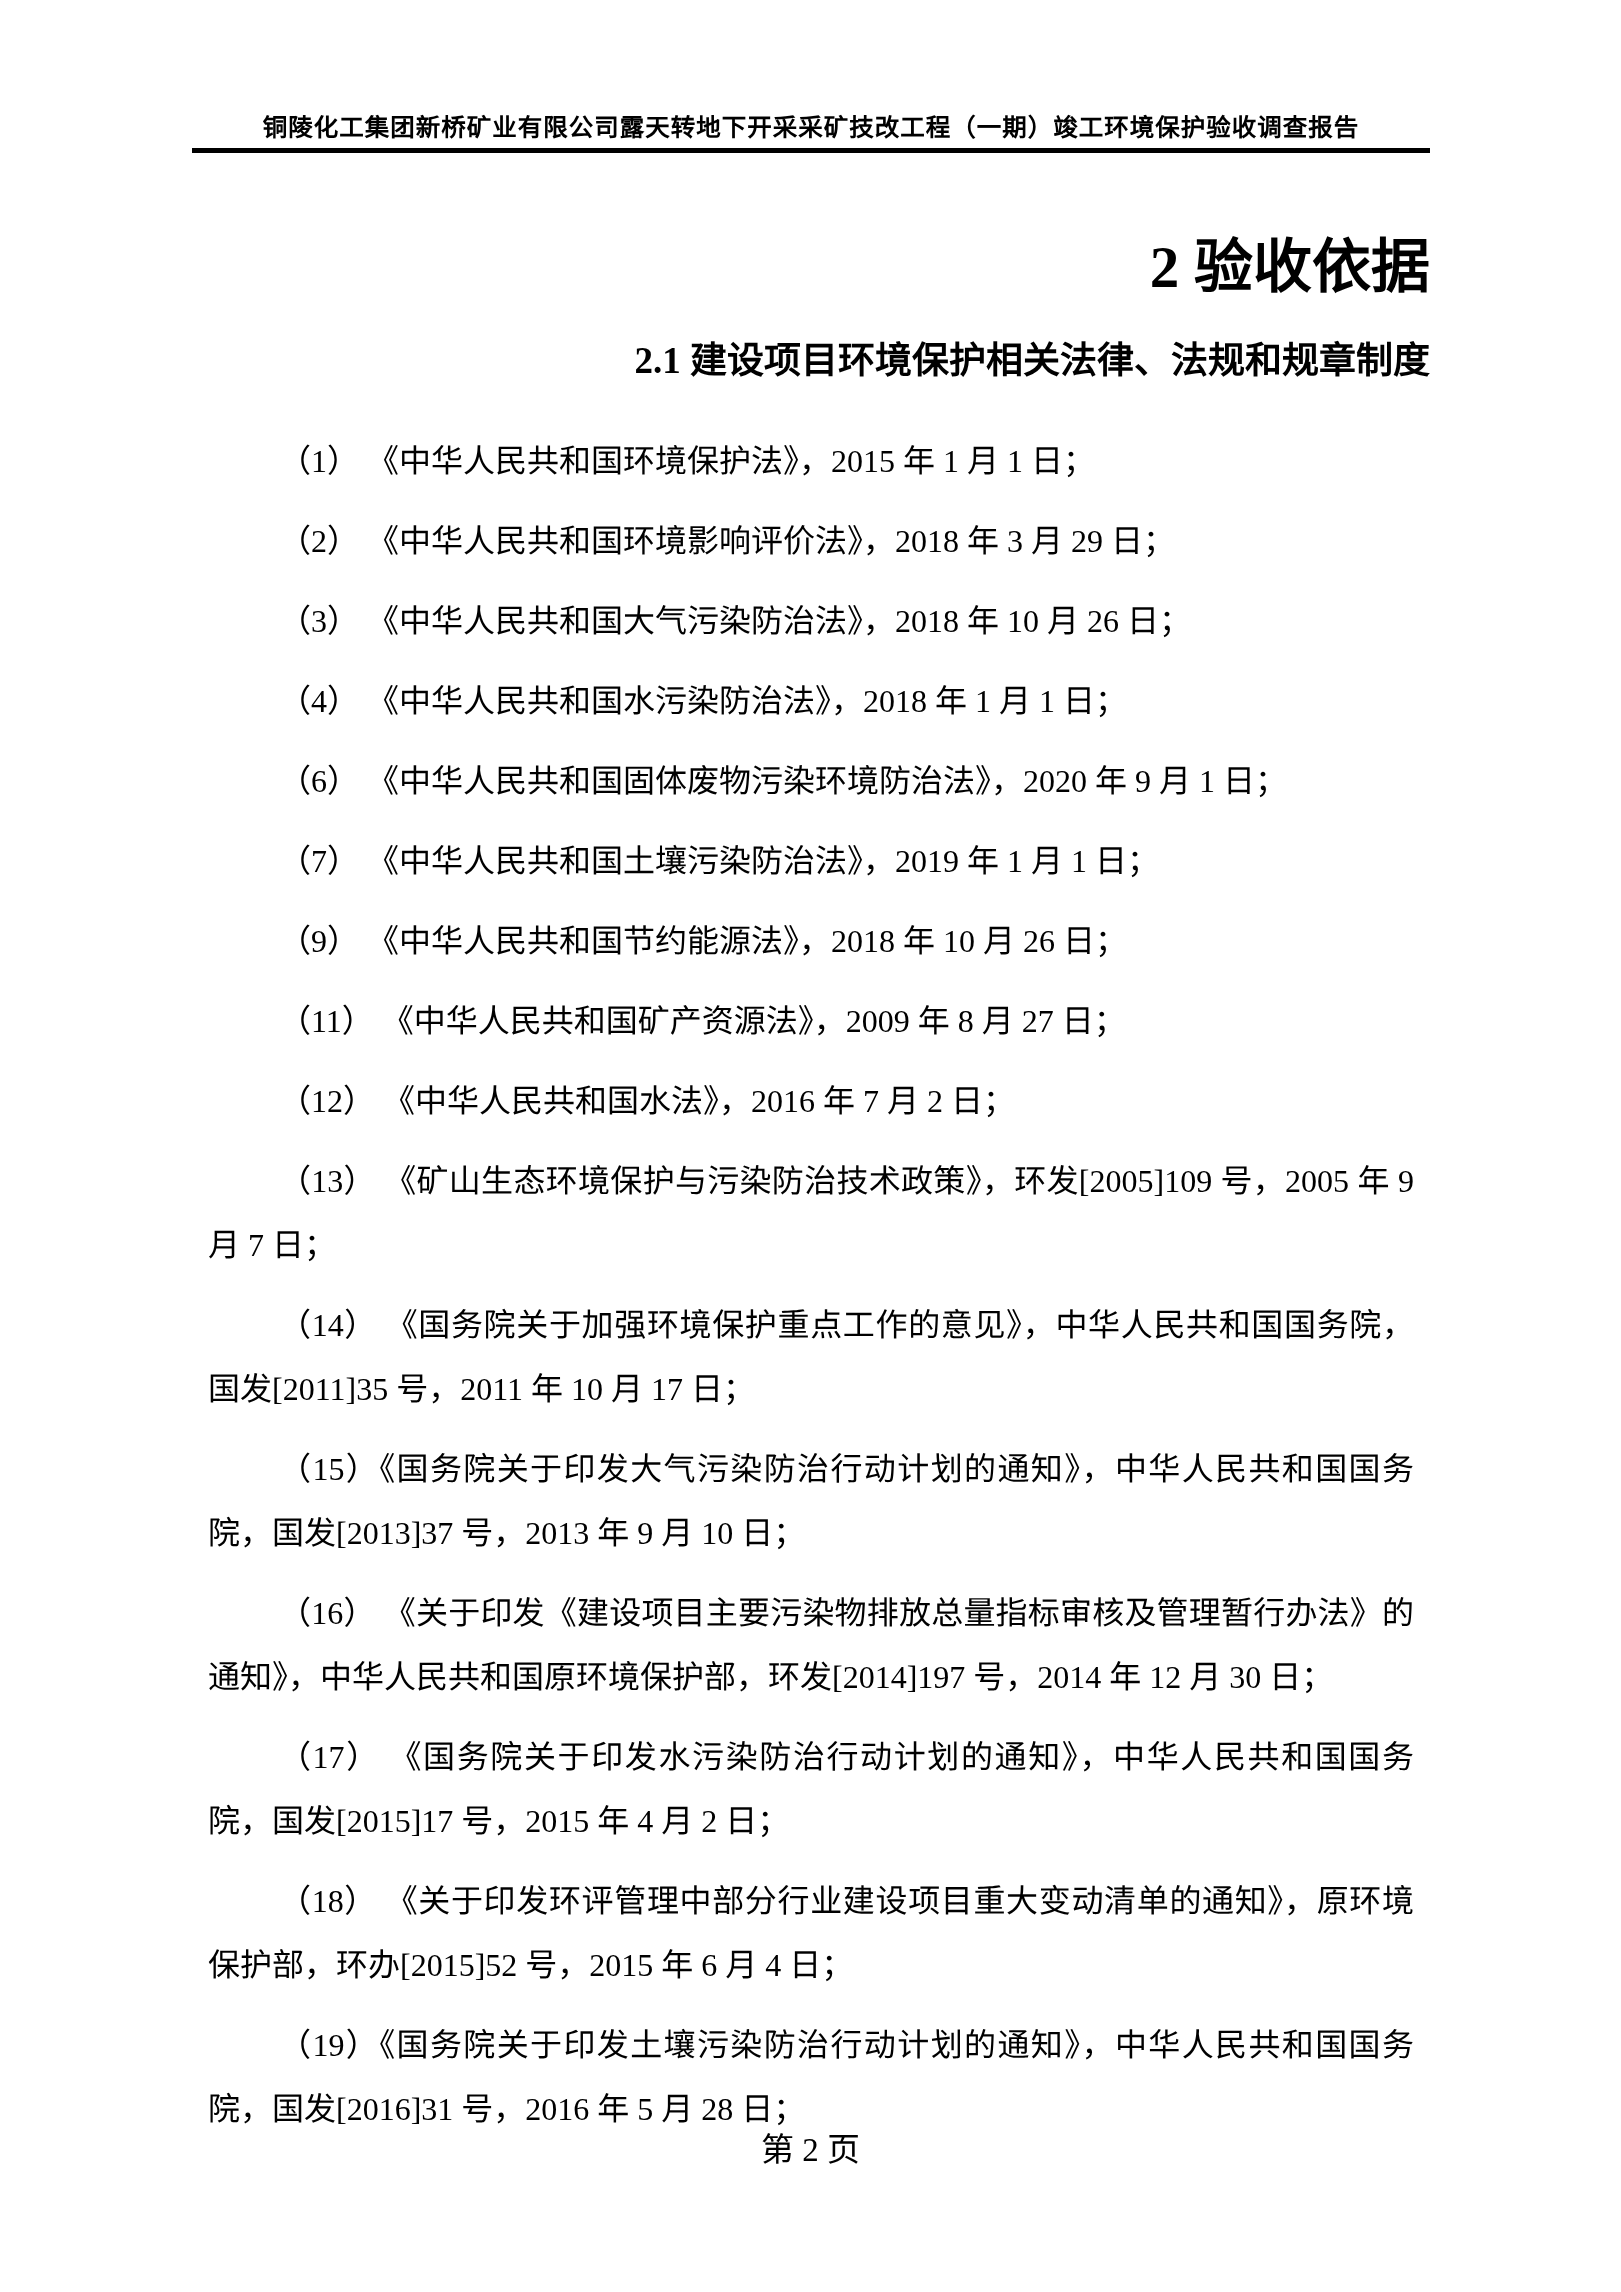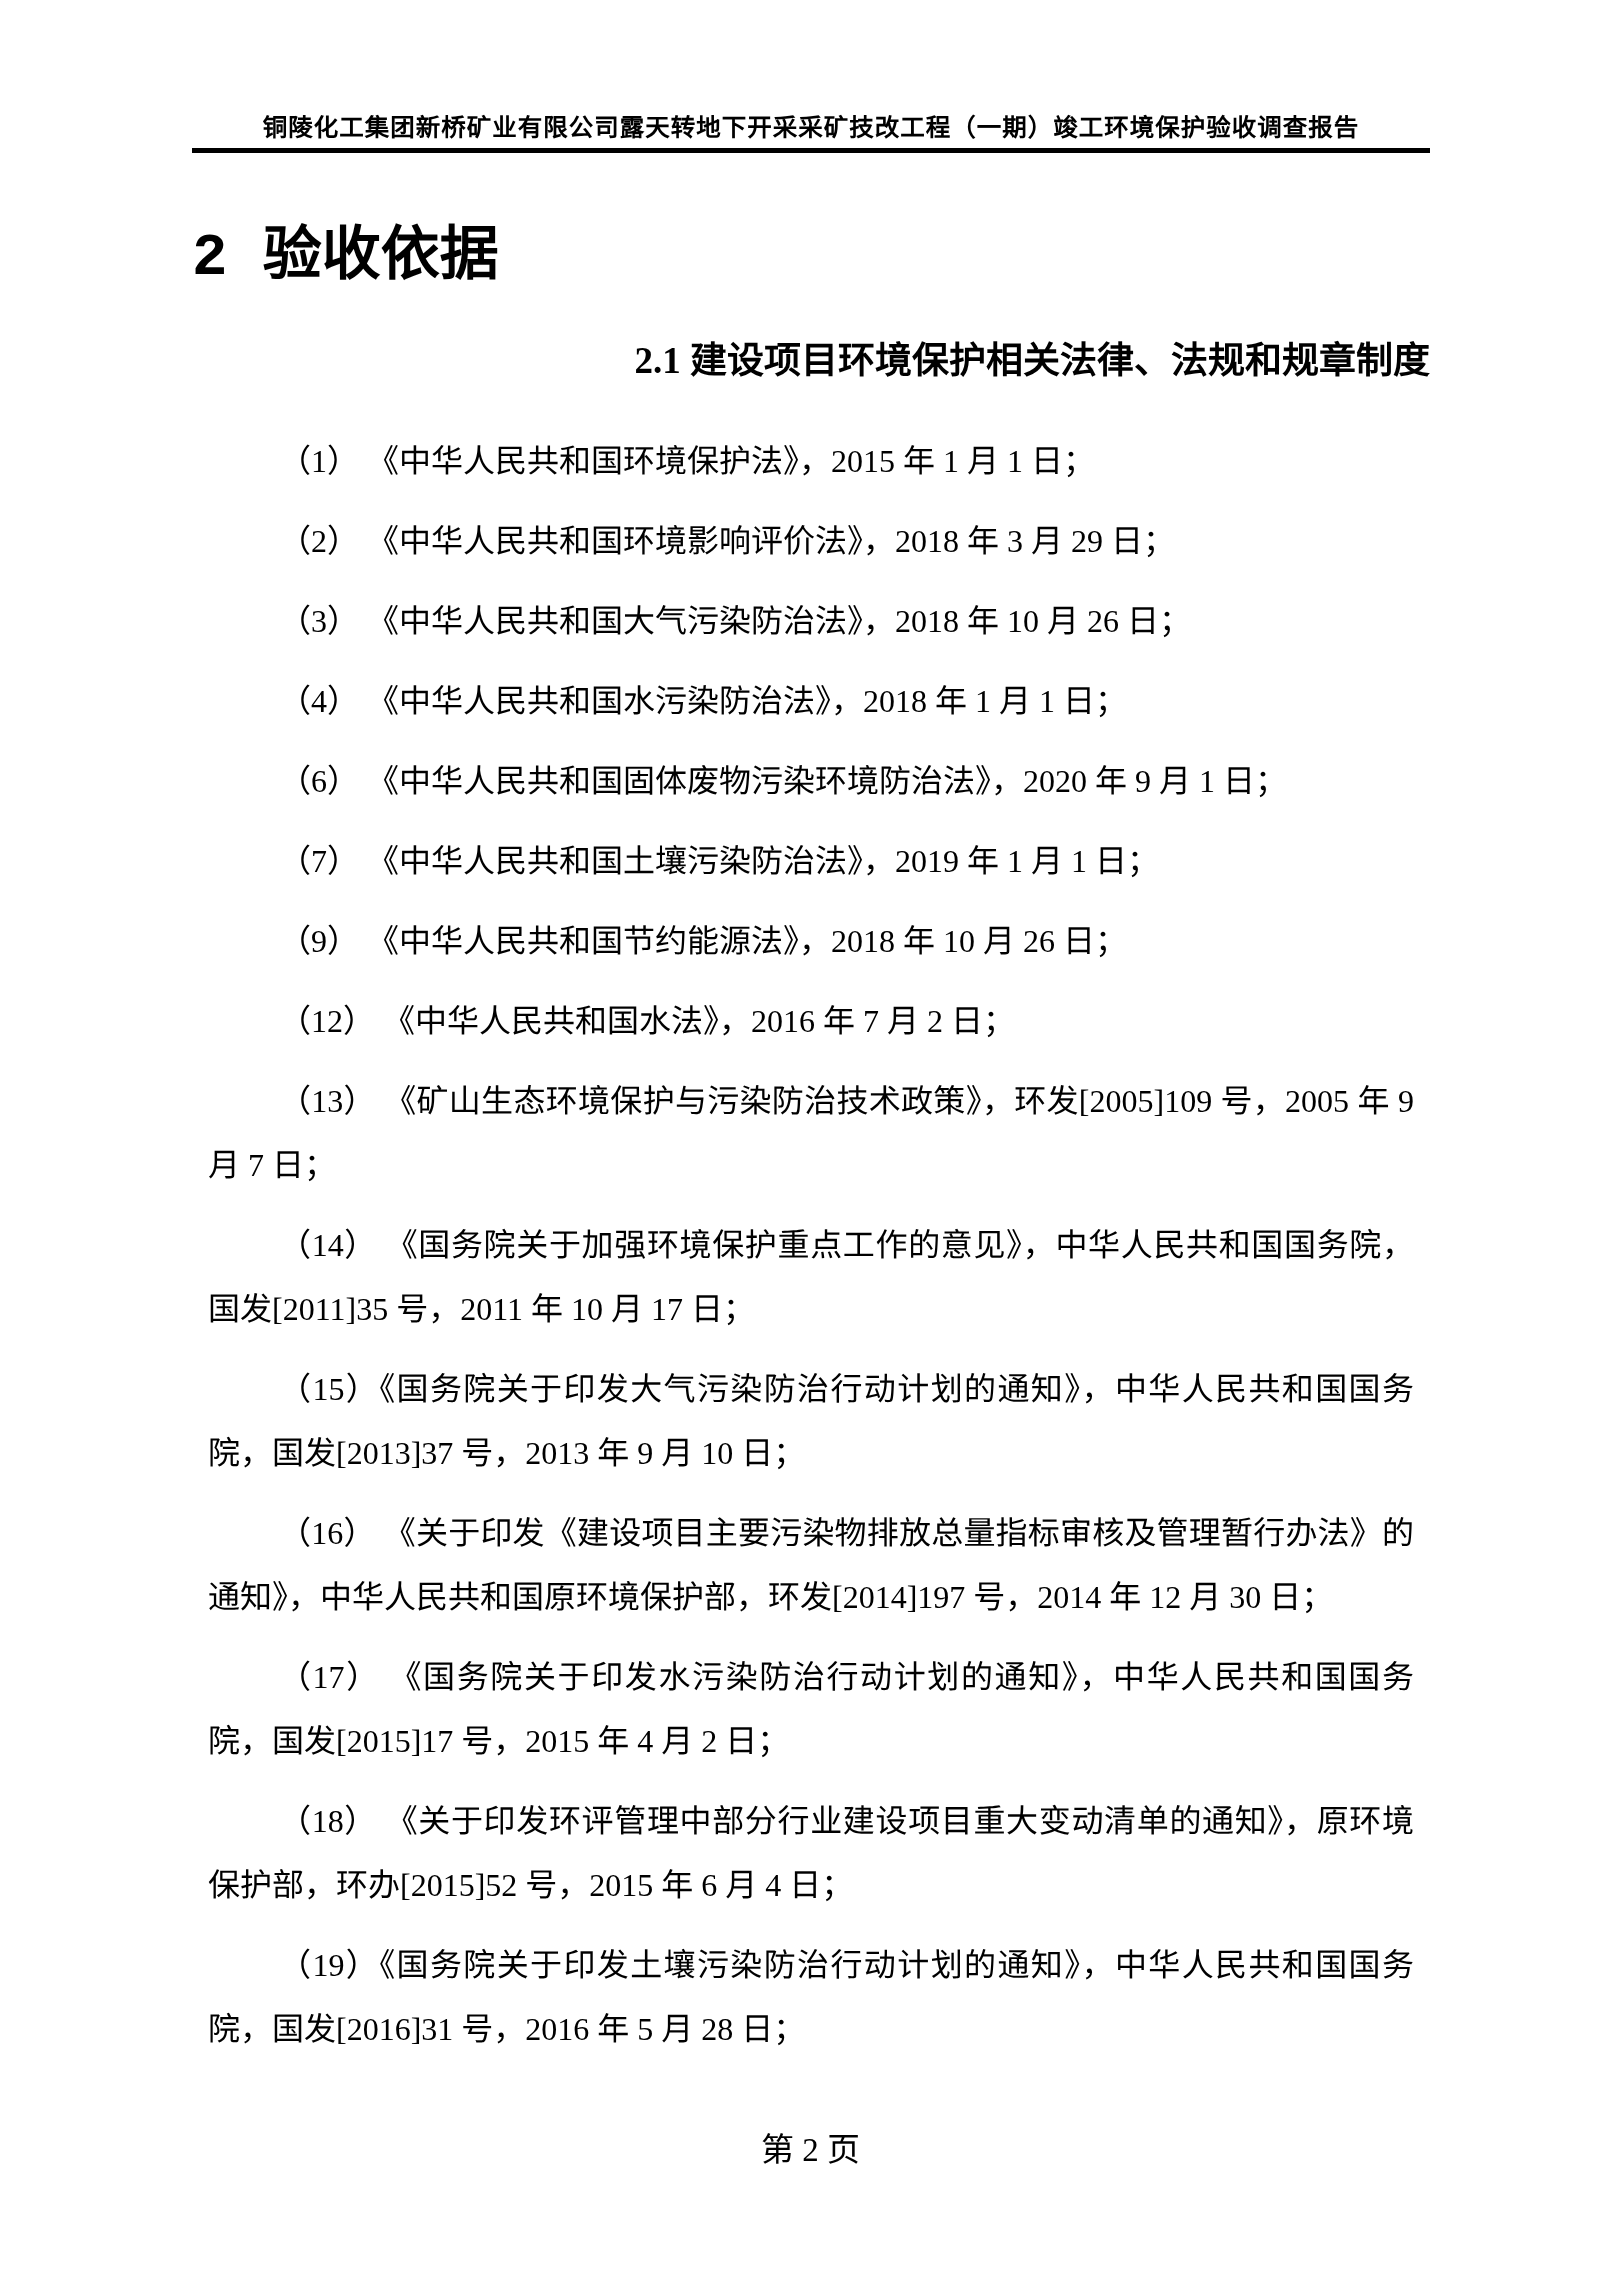--- a/index.html
+++ b/index.html
@@ -25,27 +25,26 @@
     letter-spacing: 1px;
     white-space: nowrap;
   }
   .header-rule {
     position: absolute;
     top: 148px; left: 192px; width: 1238px; height: 4.9px;
     background: #000000;
   }
   .doc-title {
     position: absolute;
-    top: 222px; left: 192px; width: 1238px;
+    top: 231px; left: 192px; width: 1238px;
     margin: 0;
-    text-align: left;
+    text-align: right;
     font-size: 59px;
     line-height: 73px;
     font-weight: bold;
-    font-family: Liberation Mono, monospace;
   }
   .section-heading {
     position: absolute;
     top: 337px; left: 192px; width: 1238px;
     margin: 0;
     font-size: 37px;
     line-height: 47px;
     font-weight: bold;
     text-align: right;
   }
@@ -81,20 +80,21 @@
   <h2 class="section-heading">2.1  建设项目环境保护相关法律、法规和规章制度</h2>
 
   <div class="content">
     <p>（1） 《中华人民共和国环境保护法》，2015 年 1 月 1 日；</p>
     <p>（2） 《中华人民共和国环境影响评价法》，2018 年 3 月 29 日；</p>
     <p>（3） 《中华人民共和国大气污染防治法》，2018 年 10 月 26 日；</p>
     <p>（4） 《中华人民共和国水污染防治法》，2018 年 1 月 1 日；</p>
     <p>（6） 《中华人民共和国固体废物污染环境防治法》，2020 年 9 月 1 日；</p>
     <p>（7） 《中华人民共和国土壤污染防治法》，2019 年 1 月 1 日；</p>
     <p>（9） 《中华人民共和国节约能源法》，2018 年 10 月 26 日；</p>
+    <p>（11） 《中华人民共和国矿产资源法》，2009 年 8 月 27 日；</p>
     <p>（12） 《中华人民共和国水法》，2016 年 7 月 2 日；</p>
     <p>（13） 《矿山生态环境保护与污染防治技术政策》，环发[2005]109 号，2005 年 9 月 7 日；</p>
     <p>（14） 《国务院关于加强环境保护重点工作的意见》，中华人民共和国国务院，国发[2011]35 号，2011 年 10 月 17 日；</p>
     <p>（15）《国务院关于印发大气污染防治行动计划的通知》，中华人民共和国国务院，国发[2013]37 号，2013 年 9 月 10 日；</p>
     <p>（16） 《关于印发《建设项目主要污染物排放总量指标审核及管理暂行办法》的通知》，中华人民共和国原环境保护部，环发[2014]197 号，2014 年 12 月 30 日；</p>
     <p>（17） 《国务院关于印发水污染防治行动计划的通知》，中华人民共和国国务院，国发[2015]17 号，2015 年 4 月 2 日；</p>
     <p>（18） 《关于印发环评管理中部分行业建设项目重大变动清单的通知》，原环境保护部，环办[2015]52 号，2015 年 6 月 4 日；</p>
     <p>（19）《国务院关于印发土壤污染防治行动计划的通知》，中华人民共和国国务院，国发[2016]31 号，2016 年 5 月 28 日；</p>
   </div>
 

